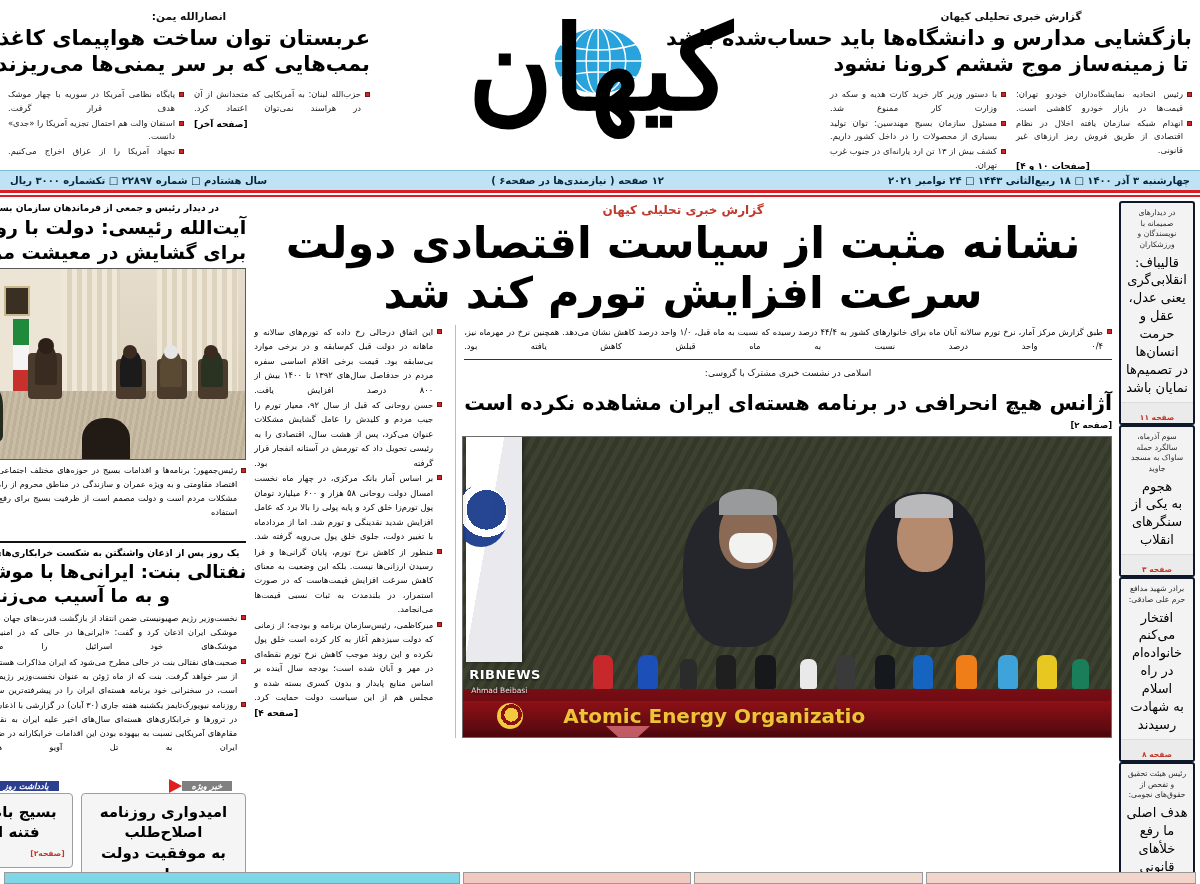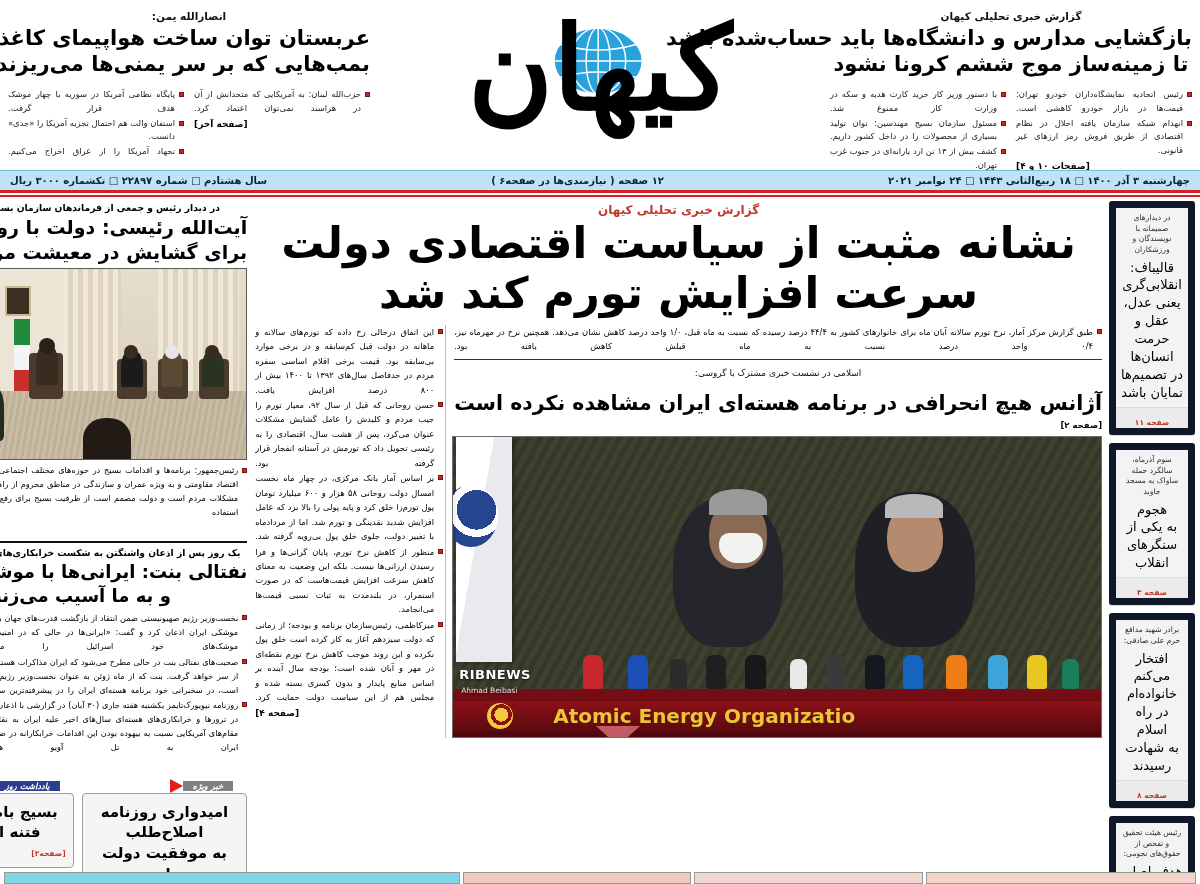--- a/index.html
+++ b/index.html
@@ -89,22 +89,22 @@
     box-sizing:border-box;
   }
   .col-right{width:170px;padding:4px 5px 0 3px;box-sizing:border-box;}
   .col-mid{flex:1;padding:2px 4px 0 4px;box-sizing:border-box;position:relative;}
   .col-left{width:348px;padding:2px 4px 0 5px;box-sizing:border-box;
     border-left:0;position:relative;}
   .vsep{width:2px;background:#111;margin:4px 0;}
 
   
   .sb-box{
-    border:7px solid #0f172a;background:#f3f3f3;border-radius:3px;
-    padding:5px 5px 3px 5px;margin-bottom:8px;text-align:center;
+    border:2px solid #0f172a;background:#f3f3f3;border-radius:3px;
+    padding:5px 5px 3px 5px;text-align:center;
     box-shadow:0 1px 0 #dcdcdc;
   }
   .sb-kicker{font-size:7.6px;color:#2b2b2b;line-height:1.4;margin-bottom:3px;}
   .sb-title{font-size:13px;font-weight:normal;line-height:1.38;color:#000;}
   .sb-page{
     margin-top:5px;display:block;
     background:#ebebeb;border-top:1px solid #dcdcdc;
     font-size:7.5px;color:#c0392b;font-weight:bold;padding:10px 0 1px 0;
   }
 
@@ -119,21 +119,21 @@
     margin:0 0 6px 0;
   }
   .mid-head div{white-space:nowrap;}
 
   .mid-lede{
     display:flex;flex-direction:row;gap:8px;margin-top:4px;
   }
   .lede-main{flex:1;font-size:8.4px;line-height:1.7;}
   .lede-col{
     width:188px;font-size:8.4px;line-height:1.72;
-    border-right:1px solid #bdbdbd;padding-right:2px;
+    border-right:1px solid #bdbdbd;padding-right:13px;
   }
   .hr-thin{height:1px;background:#333;margin:6px 0 6px 0;}
 
   .sub-kicker{text-align:center;font-size:9px;color:#111;margin:2px 0 8px 0;}
   .sub-head{
     text-align:center;font-weight:bold;font-size:20.5px;line-height:1.3;
     color:#000;white-space:nowrap;margin-bottom:2px;
   }
   .sub-pageref{font-size:8.5px;font-weight:bold;text-align:right;}
 

